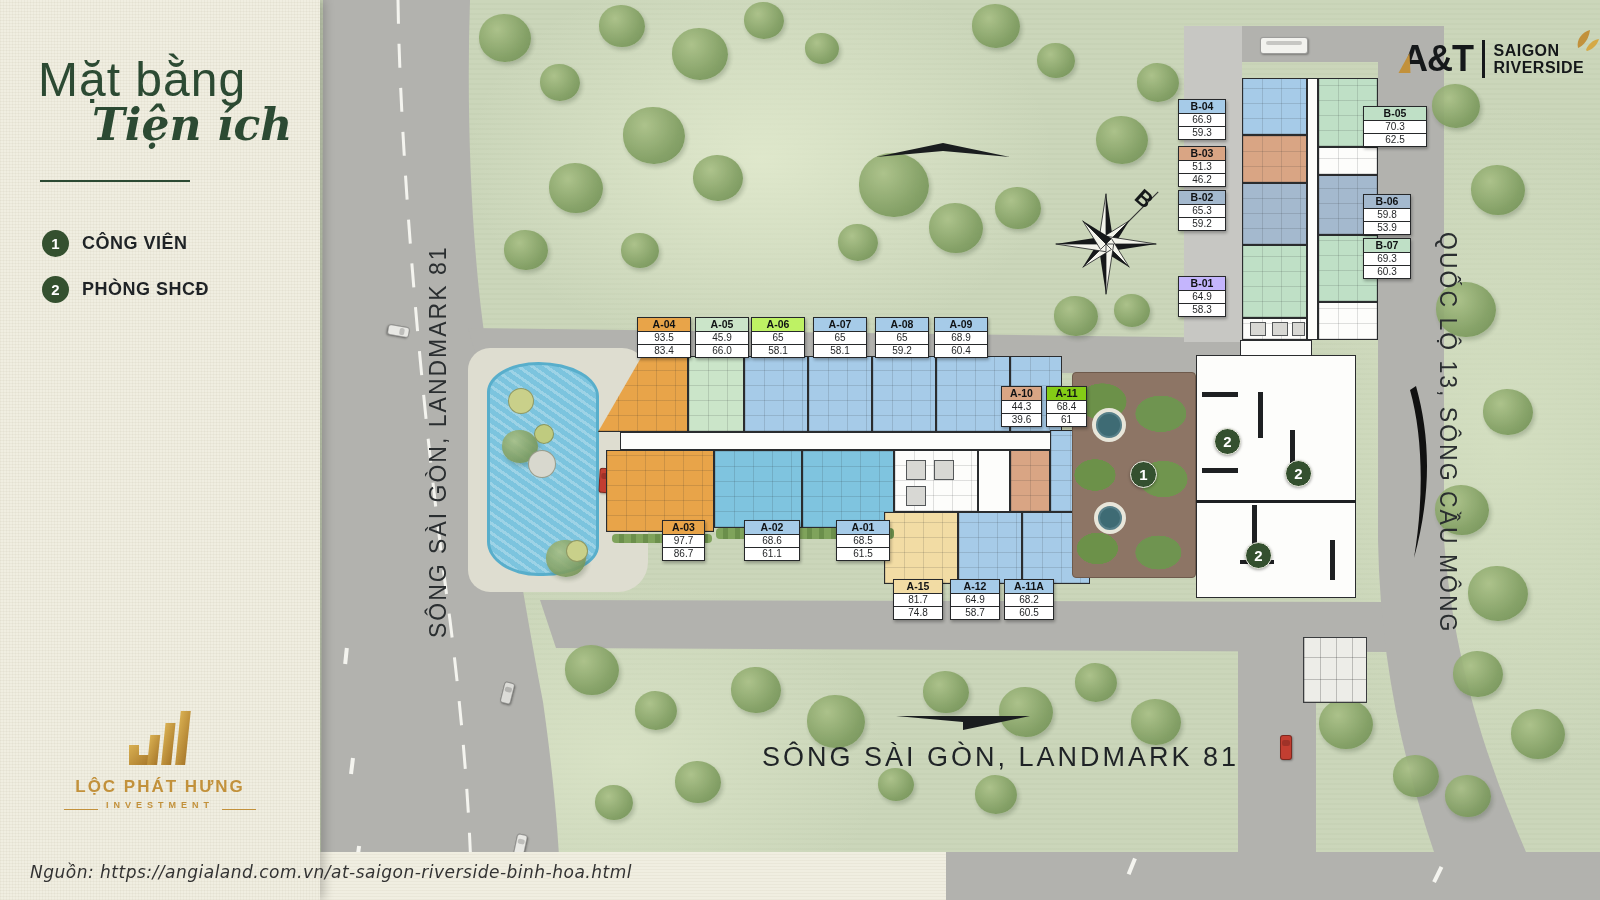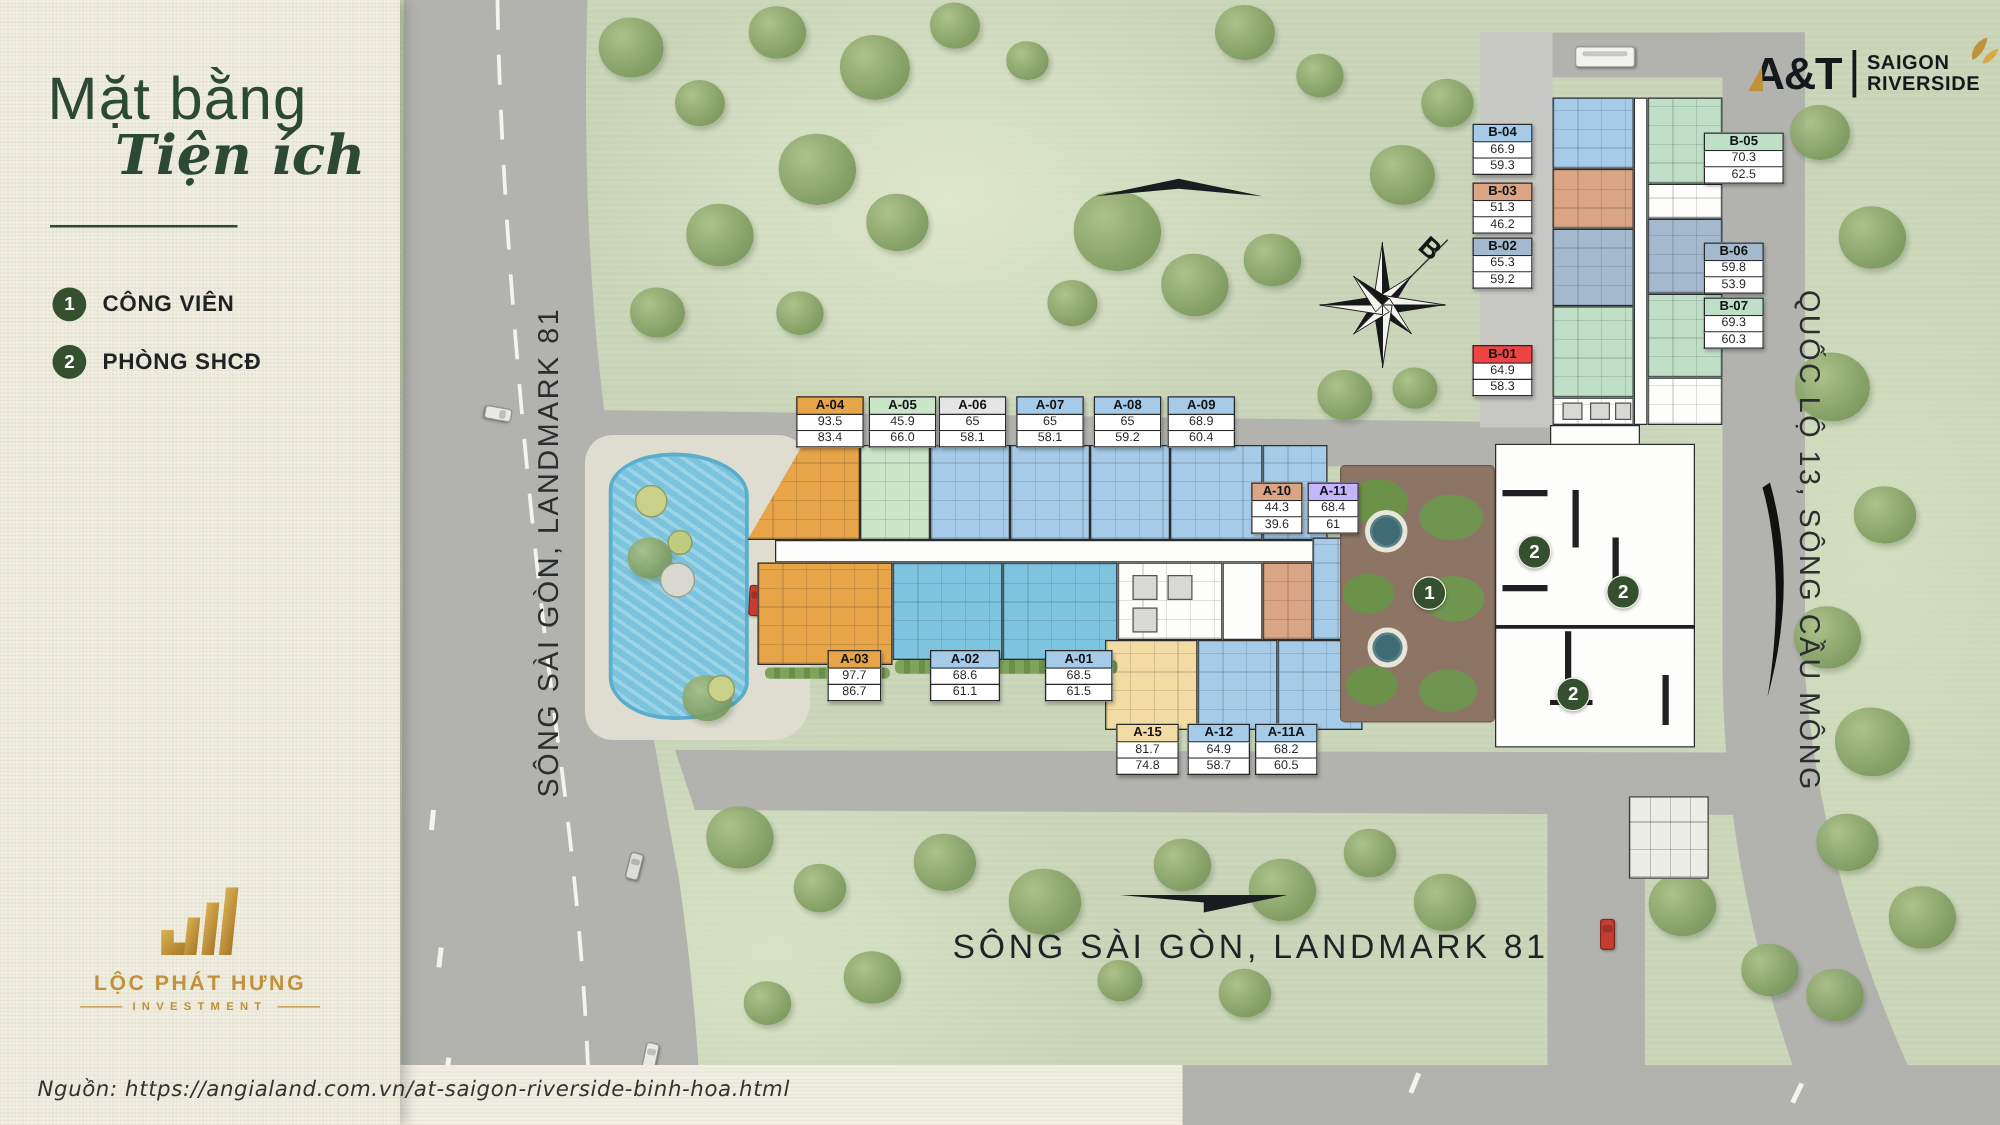--- a/index.html
+++ b/index.html
@@ -122,21 +122,21 @@
   .floor { font-size:43px; font-weight:400; color:#2C4A33; margin:22px 0 0 42px; }
   .legend { margin:48px 0 0 42px; display:flex; flex-direction:column; gap:19px; }
   .legend-row { display:flex; align-items:center; gap:13px; }
   .legend-circle { width:27px; height:27px; border-radius:50%; background:#34502F; color:#fff;
                    font-weight:bold; font-size:15px; line-height:27px; text-align:center; }
   .legend-label { font-weight:bold; font-size:18px; letter-spacing:.5px; color:#1F2326; }
 
   #brand { position:absolute; left:0; bottom:90px; width:320px; text-align:center; }
   #brand .gname { margin-top:6px; font-weight:bold; font-size:17px; letter-spacing:2px;
                   color:#C2913B; }
-  #brand .gsub { margin-top:3px; display:flex; align-items:center; justify-content:center;
+  #brand .gsub { margin-top:3px; display:flex; align-items:flex-end; justify-content:center;
                  gap:8px; color:#C2913B; font-size:9px; letter-spacing:5px; font-weight:bold; }
   #brand .gsub i { display:block; width:34px; height:1px; background:#C2913B; }
 
   #bottom-band { position:absolute; left:320px; top:852px; width:626px; height:48px;
     background:
       repeating-linear-gradient(0deg, rgba(130,118,84,.06) 0 1px, transparent 1px 3px),
       #F0EEE1;
     z-index:35; }
   #source-note { position:absolute; left:30px; top:862px; z-index:45;
                  font-family:"DejaVu Sans", sans-serif; font-style:italic; font-size:17px;
@@ -336,21 +336,21 @@
           <div class="hd" style="background: rgb(232, 164, 73);">A-04</div>
           <div class="vv">93.5</div>
           <div class="vv">83.4</div>
         </div>
         <div class="unit-label" style="left: 695px; top: 317px; width: 54px;">
           <div class="hd" style="background: rgb(203, 229, 201);">A-05</div>
           <div class="vv">45.9</div>
           <div class="vv">66.0</div>
         </div>
         <div class="unit-label" style="left: 751px; top: 317px; width: 54px;">
-          <div class="hd" style="background: #e5e5e5;">A-06</div>
+          <div class="hd" style="background: #bef264;">A-06</div>
           <div class="vv">65</div>
           <div class="vv">58.1</div>
         </div>
         <div class="unit-label" style="left: 813px; top: 317px; width: 54px;">
           <div class="hd" style="background: rgb(166, 203, 232);">A-07</div>
           <div class="vv">65</div>
           <div class="vv">58.1</div>
         </div>
         <div class="unit-label" style="left: 875px; top: 317px; width: 54px;">
           <div class="hd" style="background: rgb(166, 203, 232);">A-08</div>
@@ -361,21 +361,21 @@
           <div class="hd" style="background: rgb(166, 203, 232);">A-09</div>
           <div class="vv">68.9</div>
           <div class="vv">60.4</div>
         </div>
         <div class="unit-label" style="left: 1001px; top: 386px; width: 41px;">
           <div class="hd" style="background: rgb(217, 165, 132);">A-10</div>
           <div class="vv">44.3</div>
           <div class="vv">39.6</div>
         </div>
         <div class="unit-label" style="left: 1046px; top: 386px; width: 41px;">
-          <div class="hd" style="background: #c4b5fd;">A-11</div>
+          <div class="hd" style="background: #84cc16;">A-11</div>
           <div class="vv">68.4</div>
           <div class="vv">61</div>
         </div>
         <div class="unit-label" style="left: 662px; top: 520px; width: 43px;">
           <div class="hd" style="background: rgb(232, 164, 73);">A-03</div>
           <div class="vv">97.7</div>
           <div class="vv">86.7</div>
         </div>
         <div class="unit-label" style="left: 744px; top: 520px; width: 56px;">
           <div class="hd" style="background: rgb(166, 203, 232);">A-02</div>
@@ -411,21 +411,21 @@
           <div class="hd" style="background: rgb(217, 165, 132);">B-03</div>
           <div class="vv">51.3</div>
           <div class="vv">46.2</div>
         </div>
         <div class="unit-label" style="left: 1178px; top: 190px; width: 48px;">
           <div class="hd" style="background: rgb(164, 185, 206);">B-02</div>
           <div class="vv">65.3</div>
           <div class="vv">59.2</div>
         </div>
         <div class="unit-label" style="left: 1178px; top: 276px; width: 48px;">
-          <div class="hd" style="background: #ef4444;">B-01</div>
+          <div class="hd" style="background: #c4b5fd;">B-01</div>
           <div class="vv">64.9</div>
           <div class="vv">58.3</div>
         </div>
         <div class="unit-label" style="left: 1363px; top: 106px; width: 64px;">
           <div class="hd" style="background: rgb(191, 224, 198);">B-05</div>
           <div class="vv">70.3</div>
           <div class="vv">62.5</div>
         </div>
         <div class="unit-label" style="left: 1363px; top: 194px; width: 48px;">
           <div class="hd" style="background: rgb(164, 185, 206);">B-06</div>

